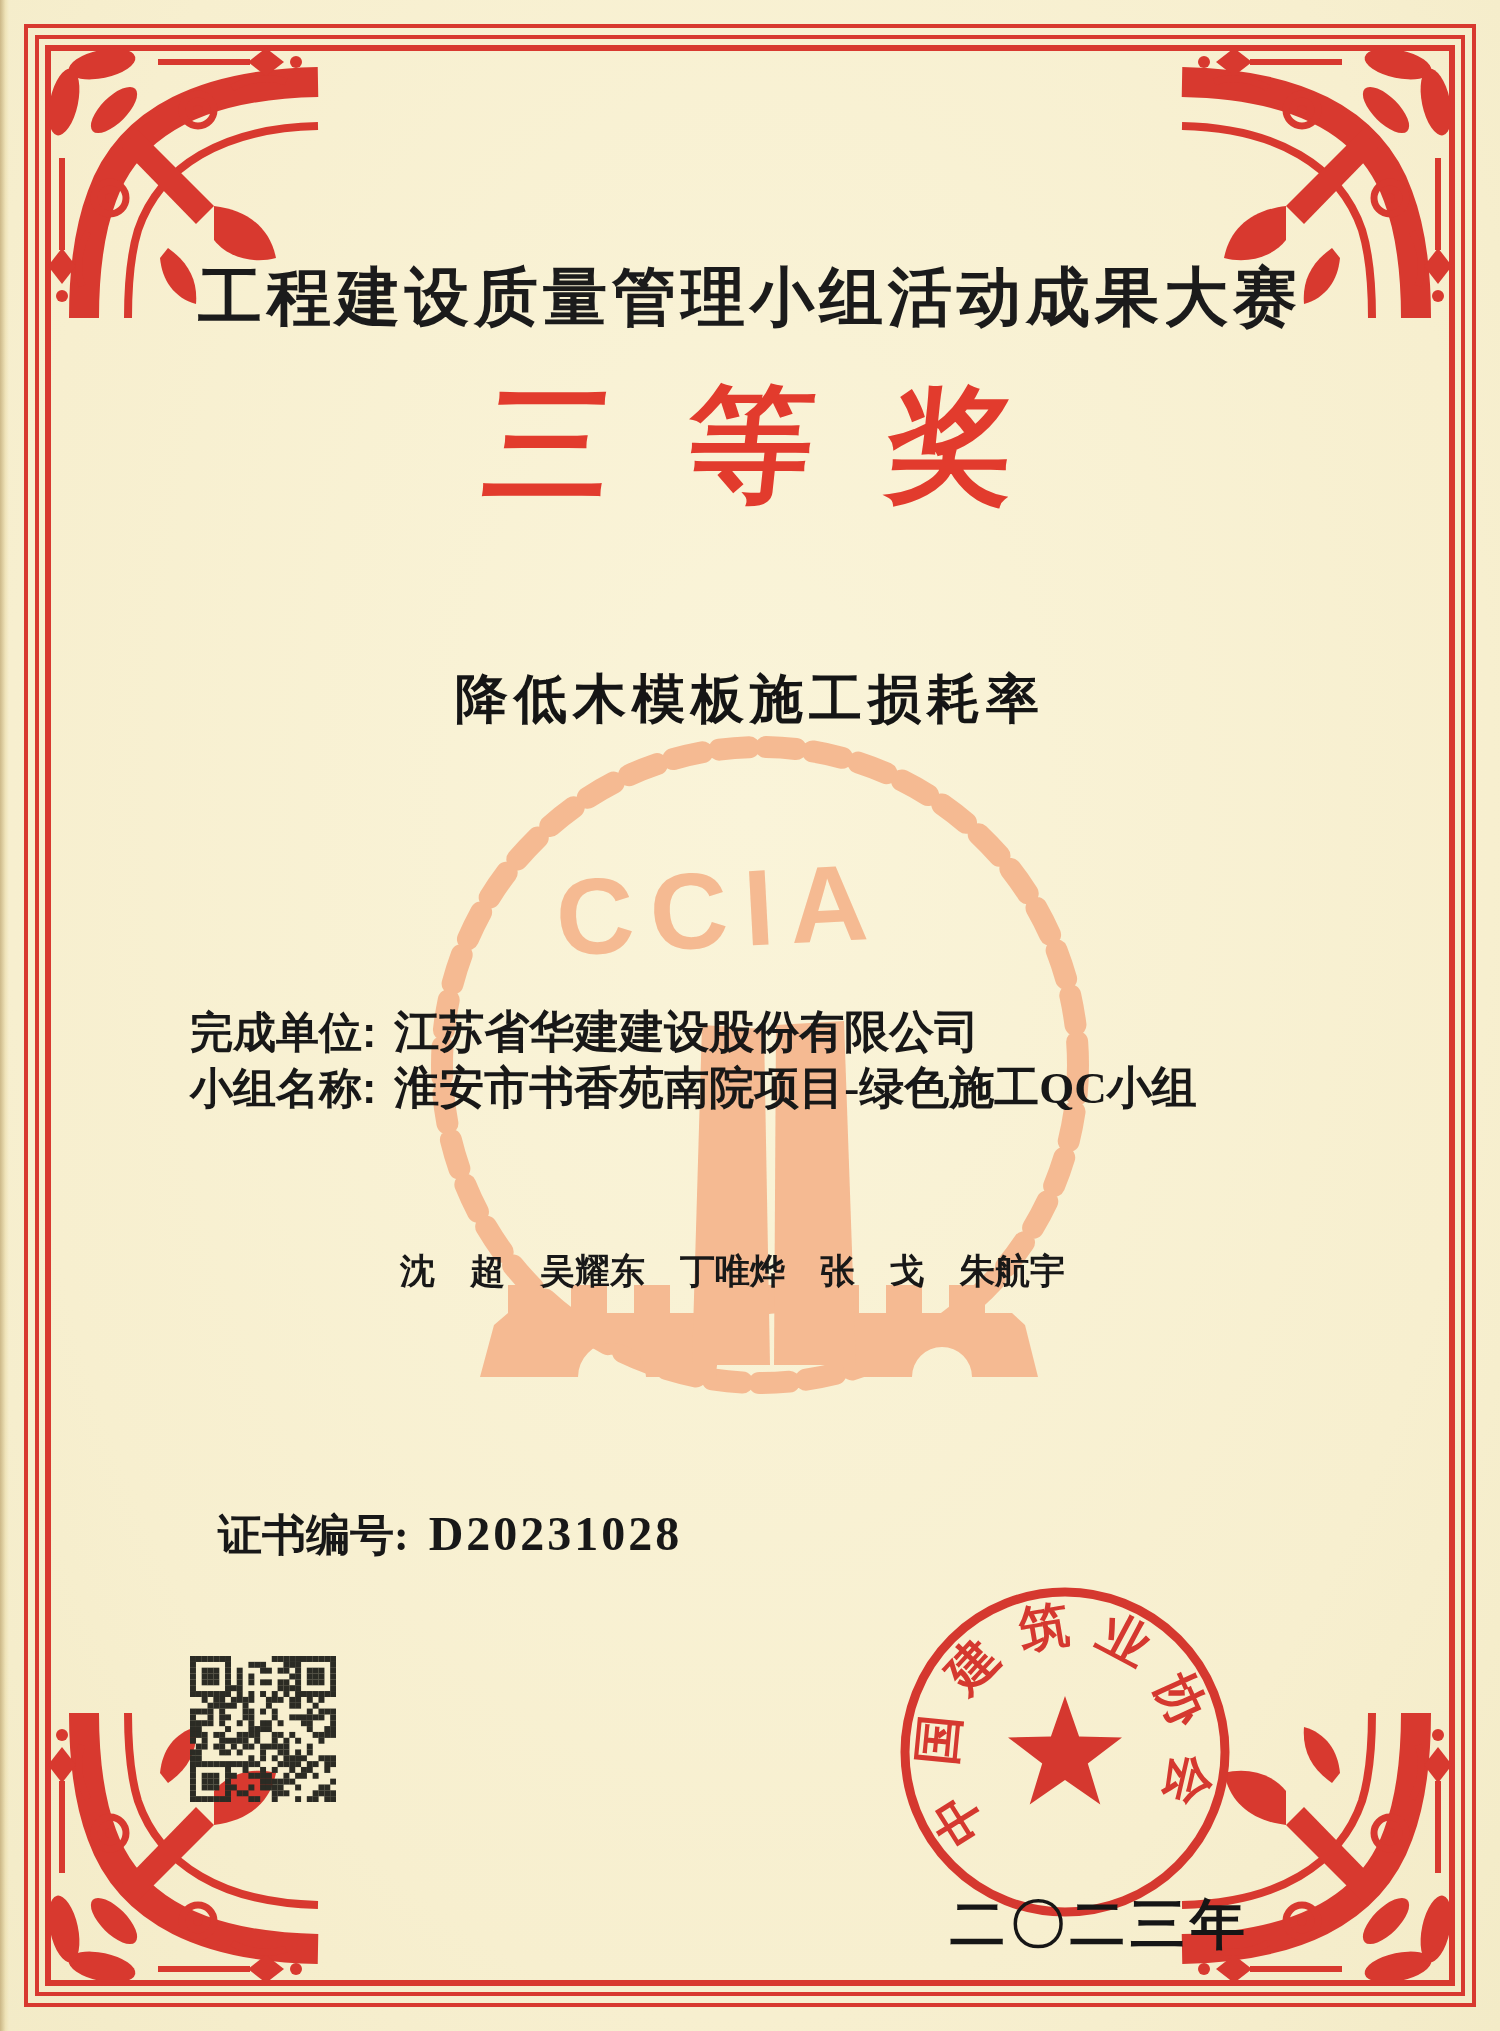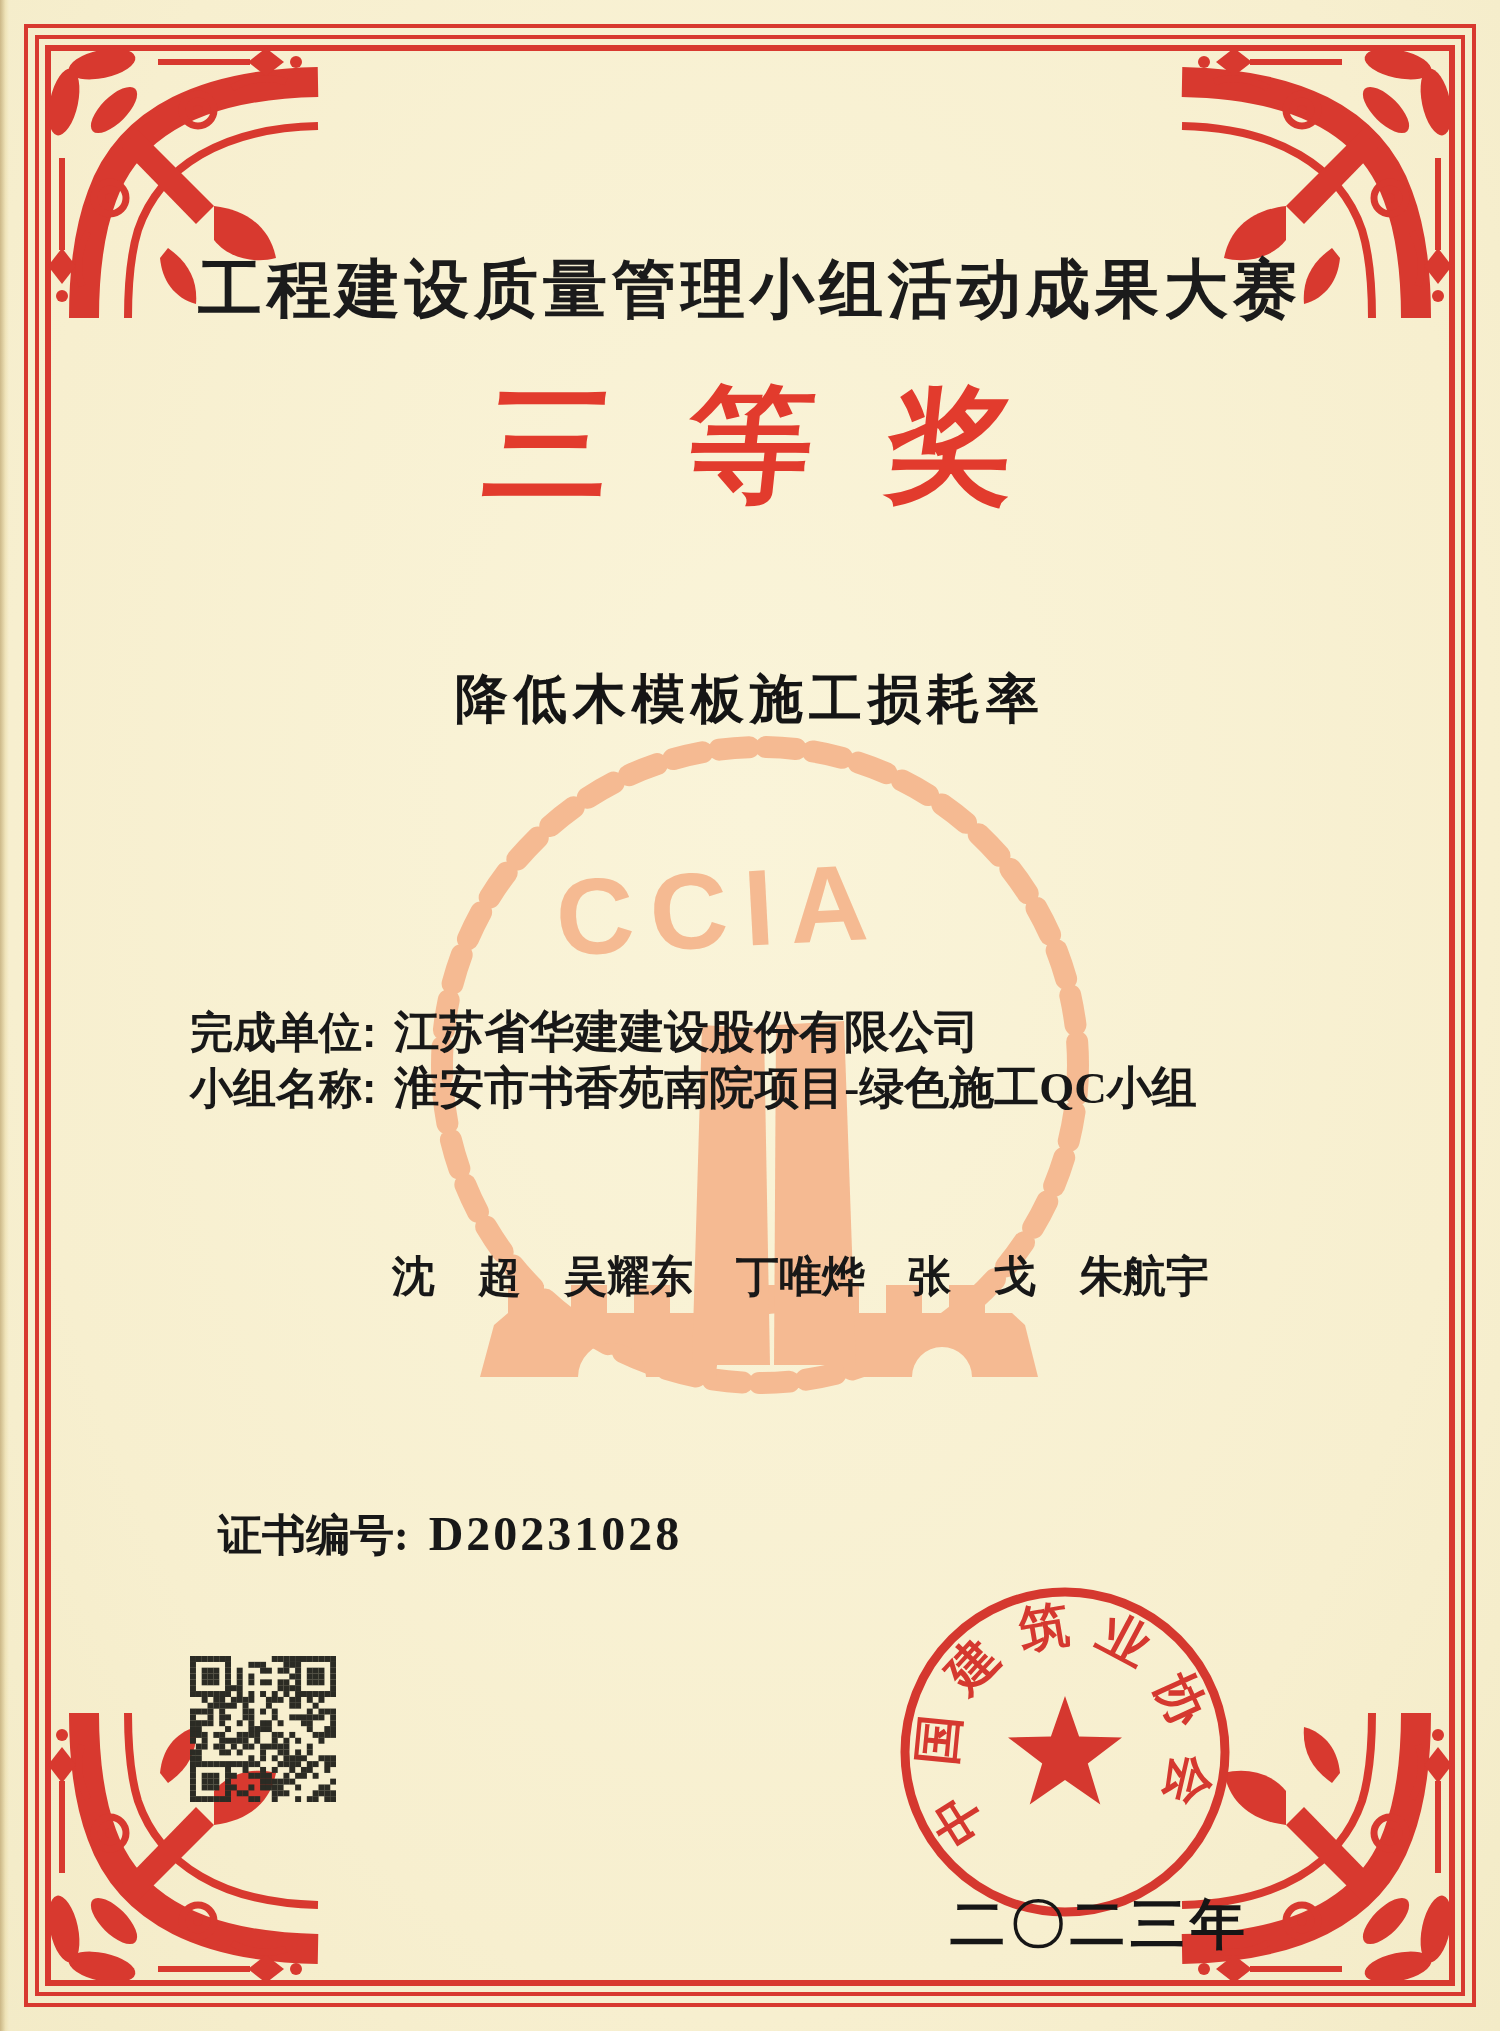--- a/index.html
+++ b/index.html
@@ -11,35 +11,35 @@
   .frame{position:absolute;pointer-events:none;}
   .frame-1{left:24px;right:24px;top:24px;bottom:24px;border:4px solid #d8392f;}
   .frame-2{left:35px;right:35px;top:35px;bottom:35px;border:4px solid #d8392f;}
   .frame-3{left:45px;right:45px;top:45px;bottom:45px;border:6px solid #d8392f;}
   .corner{position:absolute;width:340px;height:340px;z-index:2;}
   .c-tl{left:18px;top:18px;}
   .c-tr{left:1142px;top:18px;transform:scaleX(-1);}
   .c-bl{left:18px;top:1673px;transform:scaleY(-1);}
   .c-br{left:1142px;top:1673px;transform:scale(-1,-1);}
   .watermark{position:absolute;left:420px;top:725px;width:680px;height:680px;z-index:1;}
-  .comp-title{position:absolute;left:0;right:0;top:238px;margin:8px;text-align:center;z-index:3;
+  .comp-title{position:absolute;left:0;right:0;top:238px;margin:16px;text-align:center;z-index:3;
     font-family:"Liberation Sans",sans-serif;font-weight:900;font-size:64px;letter-spacing:5px;color:#1b1b1b;}
   .award{position:absolute;left:0;right:0;top:362px;text-align:center;z-index:3;
     font-family:"Liberation Serif",serif;font-weight:700;font-size:126px;color:#e23b2d;
     letter-spacing:76px;padding-left:76px;transform:skewX(-6deg);}
   .project{position:absolute;left:0;right:0;top:664px;text-align:center;z-index:3;
     font-family:Liberation Serif, serif;font-weight:600;font-size:53px;letter-spacing:6px;color:#151515;}
   .row{position:absolute;left:190px;z-index:3;color:#181818;white-space:nowrap;}
   .row .label{font-family:"Liberation Sans",sans-serif;font-weight:700;font-size:43px;letter-spacing:0px;}
   .row .value{font-family:"Liberation Serif",serif;font-weight:700;font-size:45px;margin-left:14px;}
   .row-1{top:962px;margin-top:40px;}
   .row-2{top:1058px;}
   .row-3{top:1154px;}
-  .row-members-2{position:absolute;left:392px;top:1248px;z-index:3;color:#181818;white-space:nowrap;
-    font-family:"Liberation Serif",serif;font-weight:700;font-size:43px;}
+  .row-members-2{position:absolute;left:400px;top:1248px;z-index:3;color:#181818;white-space:nowrap;
+    font-family:"Liberation Serif",serif;font-weight:700;font-size:35px;}
   .row-cert{top:1506px;margin-left:28px;}
   .row-cert .label{font-family:"Liberation Serif",serif;font-weight:700;font-size:44px;}
   .row-cert .value{font-family:"Liberation Serif",serif;font-weight:600;font-size:48px;letter-spacing:3px;margin-left:16px;}
   .qr{position:absolute;left:190px;top:1656px;width:146px;height:146px;z-index:2;}
   .seal{position:absolute;left:895px;top:1582px;width:340px;height:340px;z-index:2;}
   .seal-char{position:absolute;left:170px;top:170px;font-family:"Liberation Serif",serif;
     font-weight:700;font-size:50px;color:#d5382f;line-height:1;
     transform-origin:center;}
   .seal-year{position:absolute;left:950px;top:1888px;z-index:4;white-space:nowrap;
     font-family:Liberation Mono, monospace;font-weight:700;font-size:55px;letter-spacing:5px;color:#161616;}

